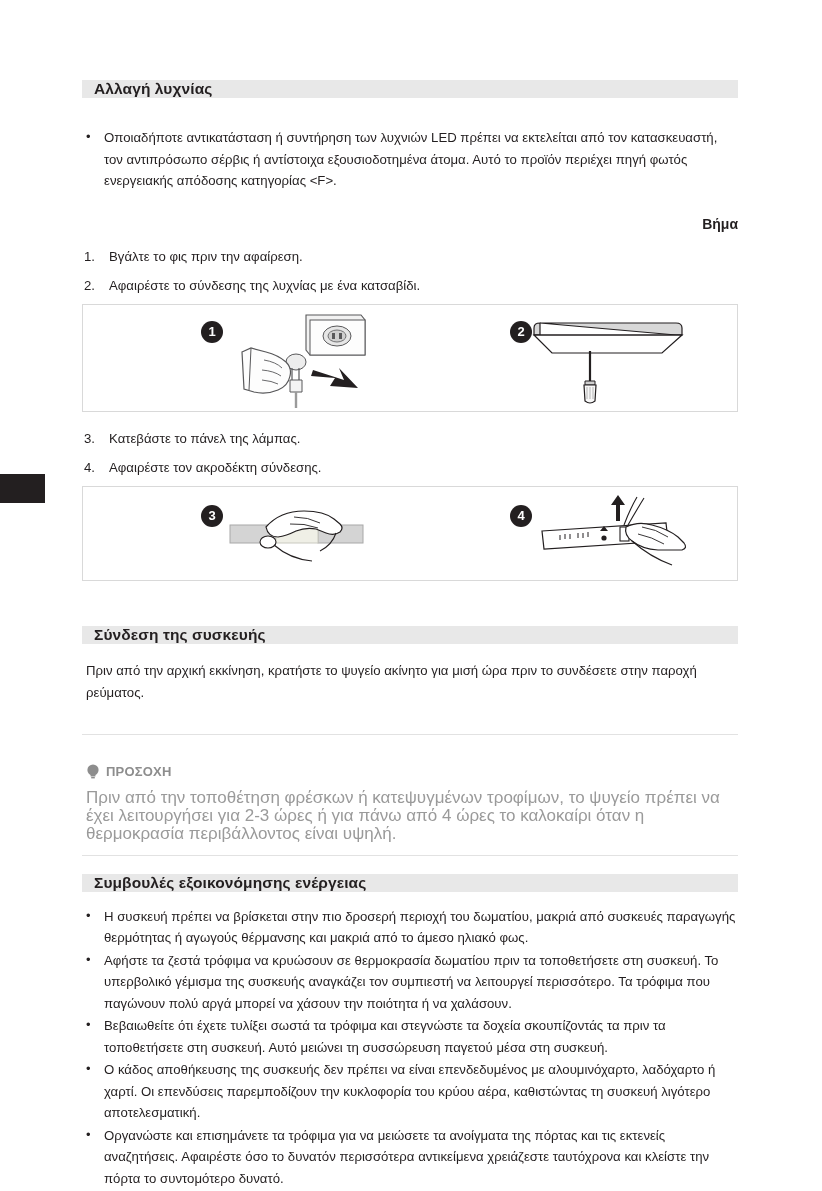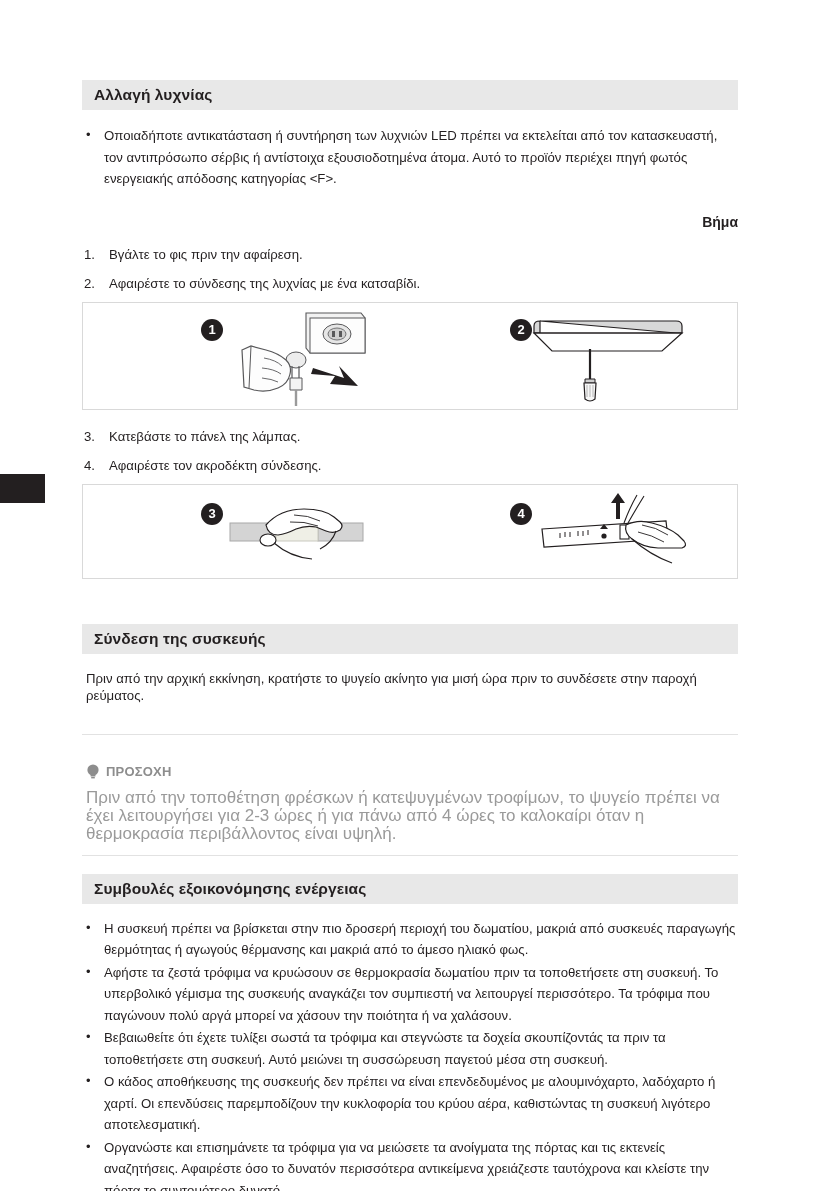--- a/index.html
+++ b/index.html
@@ -22,36 +22,36 @@
     background:#231f20;
   }
 
   .content {
     position:absolute; left:82px; top:0; width:656px;
   }
 
   
   .section-head {
     background:#e8e8e8;
-    height:30px;
+    height:18px;
     display:flex; align-items:center;
     padding:0 12px;
     margin:0;
   }
   .section-head .t {
     font-size:15.5px;
     font-weight:bold;
     letter-spacing:.1px;
     color:#231f20;
   }
 
   
   .para {
     font-size:13.2px;
-    line-height:17px;
+    line-height:22px;
     color:#231f20;
   }
 
   
   ul.bullets { list-style:none; margin:0; padding:0; }
   ul.bullets > li {
     position:relative;
     padding-left:22px;
     font-size:13.2px;
     line-height:21.5px;
@@ -120,21 +120,21 @@
 
   <div class="edge-tab"></div>
 
   <div class="content">
 
     <div style="height:80px"></div>
     <div class="section-head">
       <span class="t">Αλλαγή λυχνίας</span>
     </div>
 
-    <ul class="bullets" style="margin-top:15px">
+    <ul class="bullets" style="margin-top:29px">
       <li>Οποιαδήποτε αντικατάσταση ή συντήρηση των λυχνιών LED πρέπει να εκτελείται από τον κατασκευαστή, τον αντιπρόσωπο σέρβις ή αντίστοιχα εξουσιοδοτημένα άτομα. Αυτό το προϊόν περιέχει πηγή φωτός ενεργειακής απόδοσης κατηγορίας &lt;F&gt;.</li>
     </ul>
 
     <div style="height:23px"></div>
     <div style="font-size:14px;font-weight:bold;text-align:right;">Βήμα</div>
 
     <ol class="steps" style="margin-top:14px">
       <li>
         <span class="num">1.</span>
         <span>Βγάλτε το φις πριν την αφαίρεση.</span>

